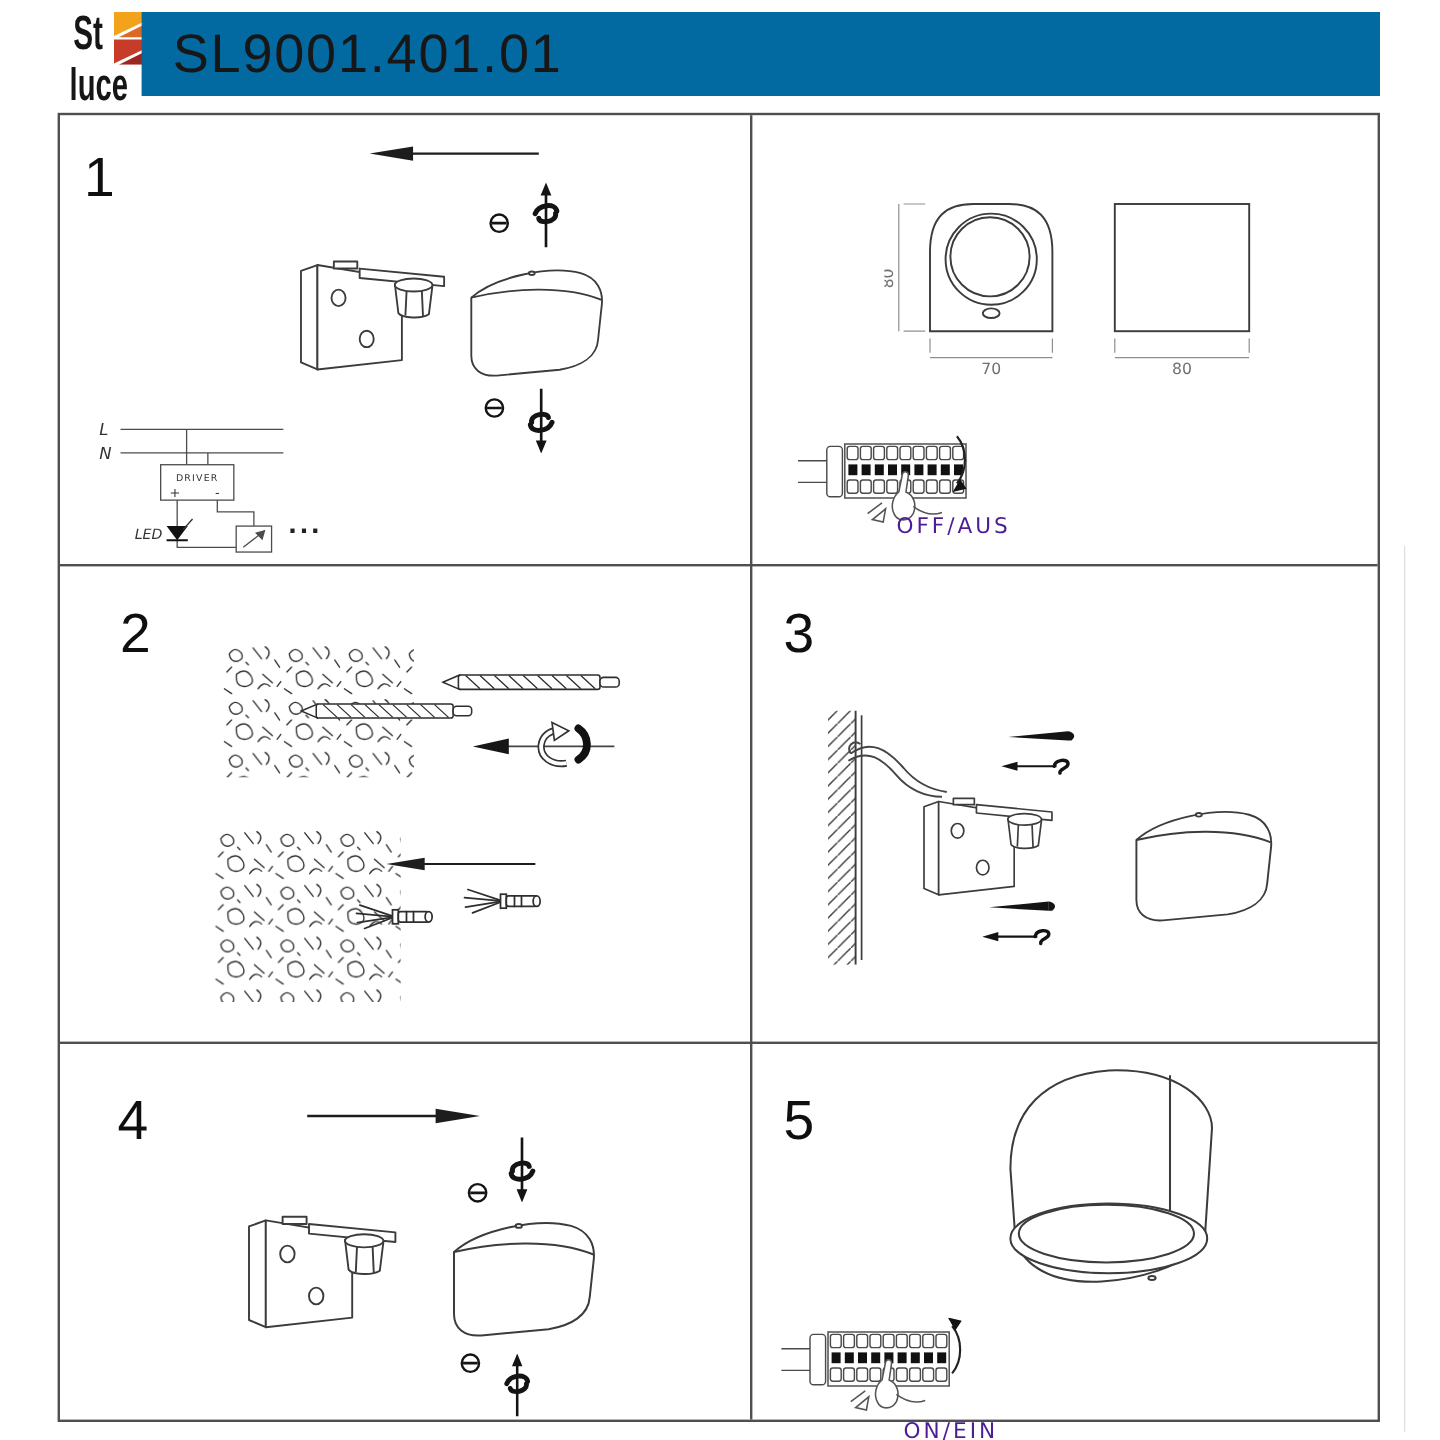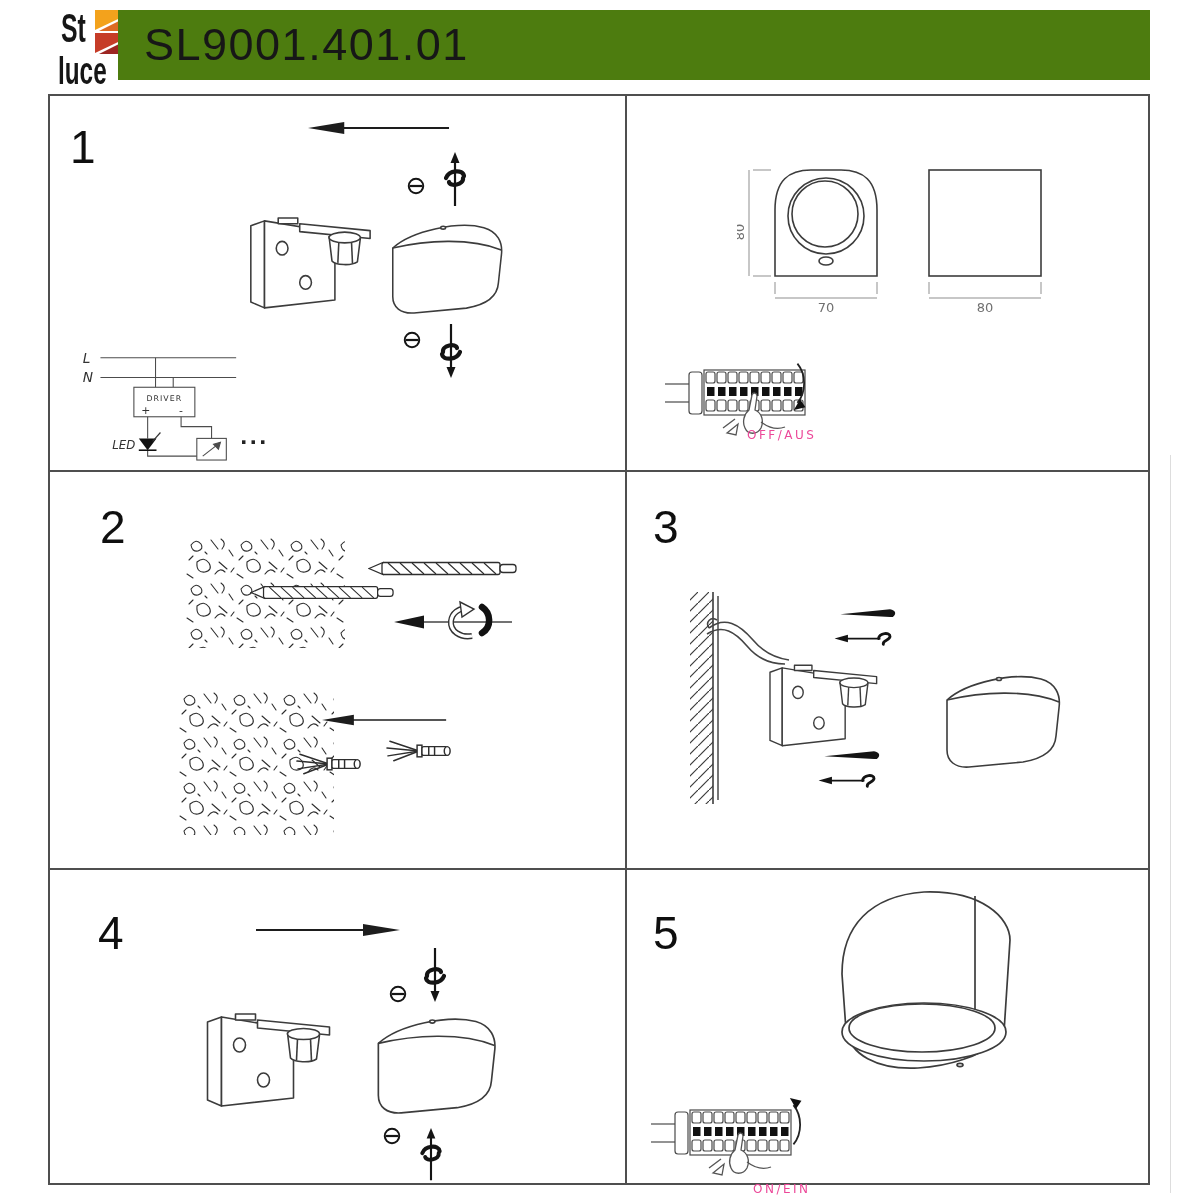--- a/index.html
+++ b/index.html
@@ -5,24 +5,24 @@
   html,body{margin:0;padding:0;}
   body{width:1200px;height:1200px;background:#ffffff;position:relative;
        font-family:"Liberation Sans", sans-serif;overflow:hidden;}
   .abs{position:absolute;}
   .grid{position:absolute;left:48px;top:94px;width:1102px;height:1091px;
         border:2px solid #4f4f4f;box-sizing:border-box;}
   .vdiv{position:absolute;left:575px;top:0;width:2px;height:100%;background:#4f4f4f;}
   .hdiv{position:absolute;left:0;width:100%;height:2px;background:#4f4f4f;}
   .panel{position:absolute;overflow:visible;}
   .num{font-size:46px;color:#0f0f0f;letter-spacing:1px;}
-  .title-bar{position:absolute;left:118px;top:10px;width:1032px;height:70px;background:#4d7c0f;}
+  .title-bar{position:absolute;left:118px;top:10px;width:1032px;height:70px;background:#0369a1;}
   .title-text{position:absolute;left:26px;top:0;line-height:70px;font-size:45px;color:#171717;letter-spacing:1.5px;}
   .logo-word{position:absolute;font-weight:700;color:#161616;transform-origin:left top;white-space:nowrap;}
-  .pwr-label{font-size:12px;letter-spacing:2.5px;color:#ec4899;font-family:"DejaVu Sans", sans-serif;}
+  .pwr-label{font-size:18px;letter-spacing:2.5px;color:#4c1d95;font-family:"DejaVu Sans", sans-serif;}
   svg text{font-family:"DejaVu Sans", sans-serif;}
   .faint-line{position:absolute;background:#cfcfcf;opacity:.7;}
 </style>
 </head>
 <body>
 
 <svg width="0" height="0" style="position:absolute" aria-hidden="true">
   <defs>
     <pattern id="wallTex" width="50" height="44" patternUnits="userSpaceOnUse">
       <g stroke="#2c2c2c" stroke-width="1.1" fill="none" stroke-linecap="round">

